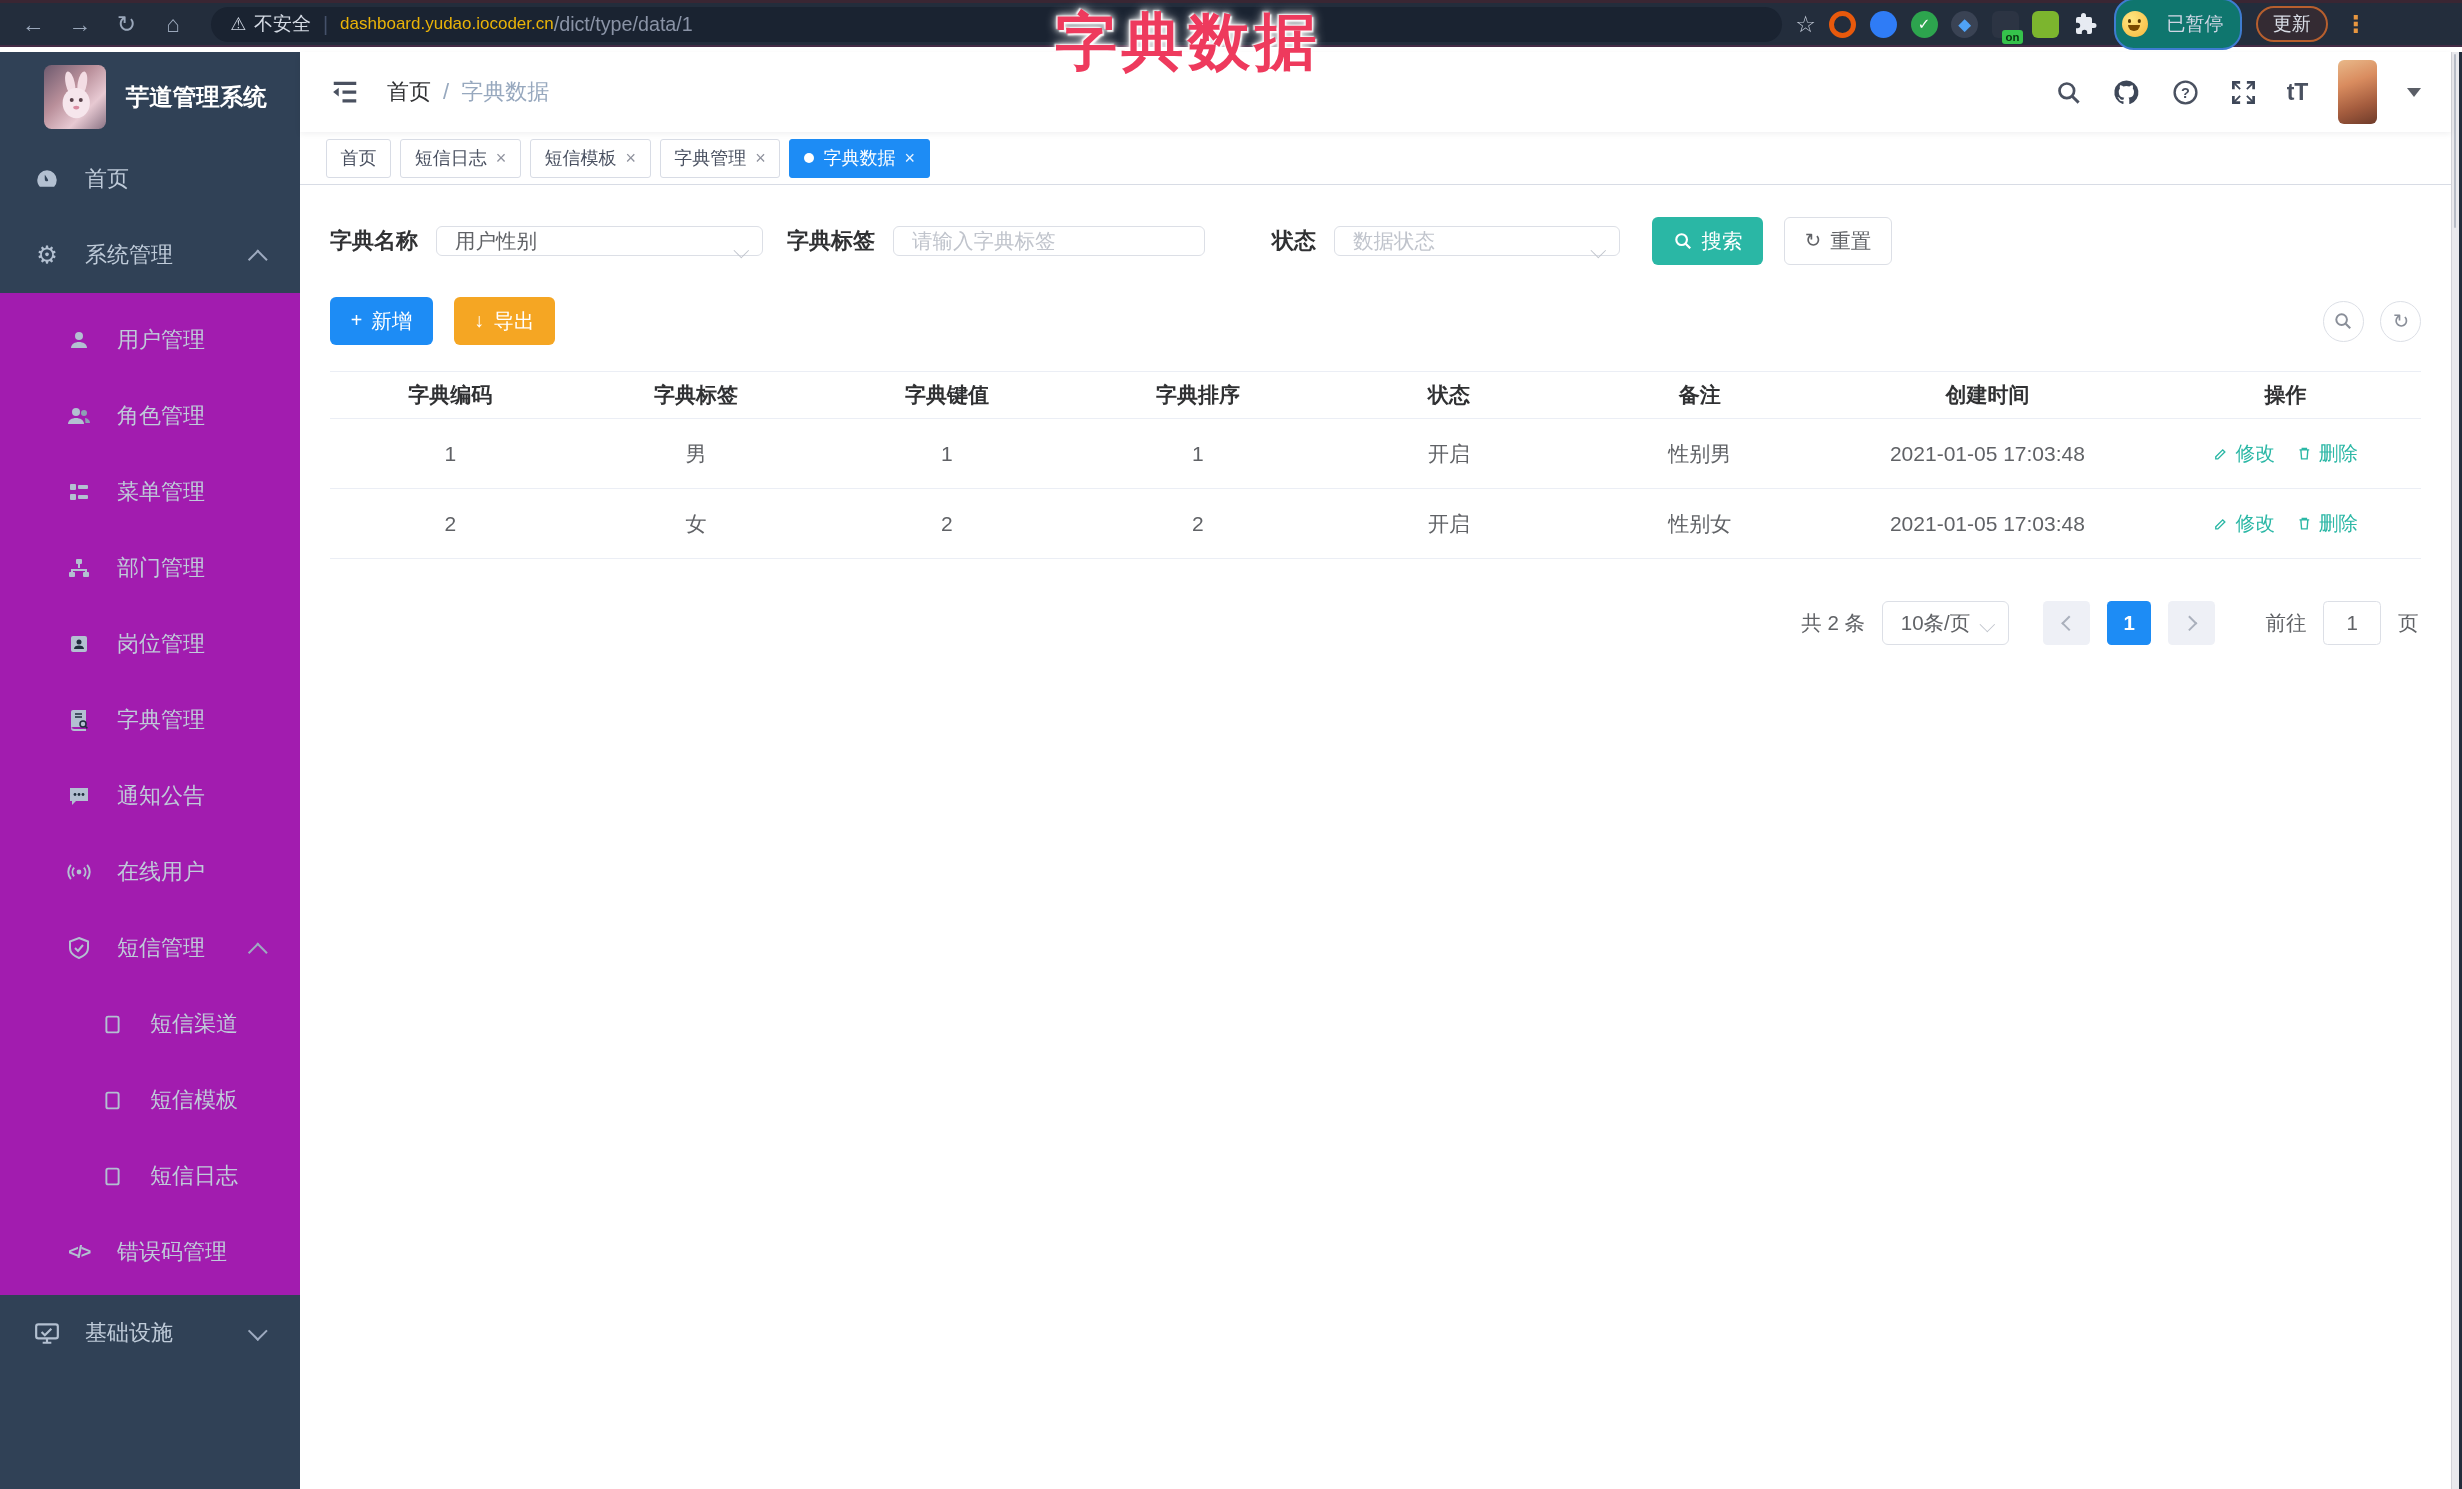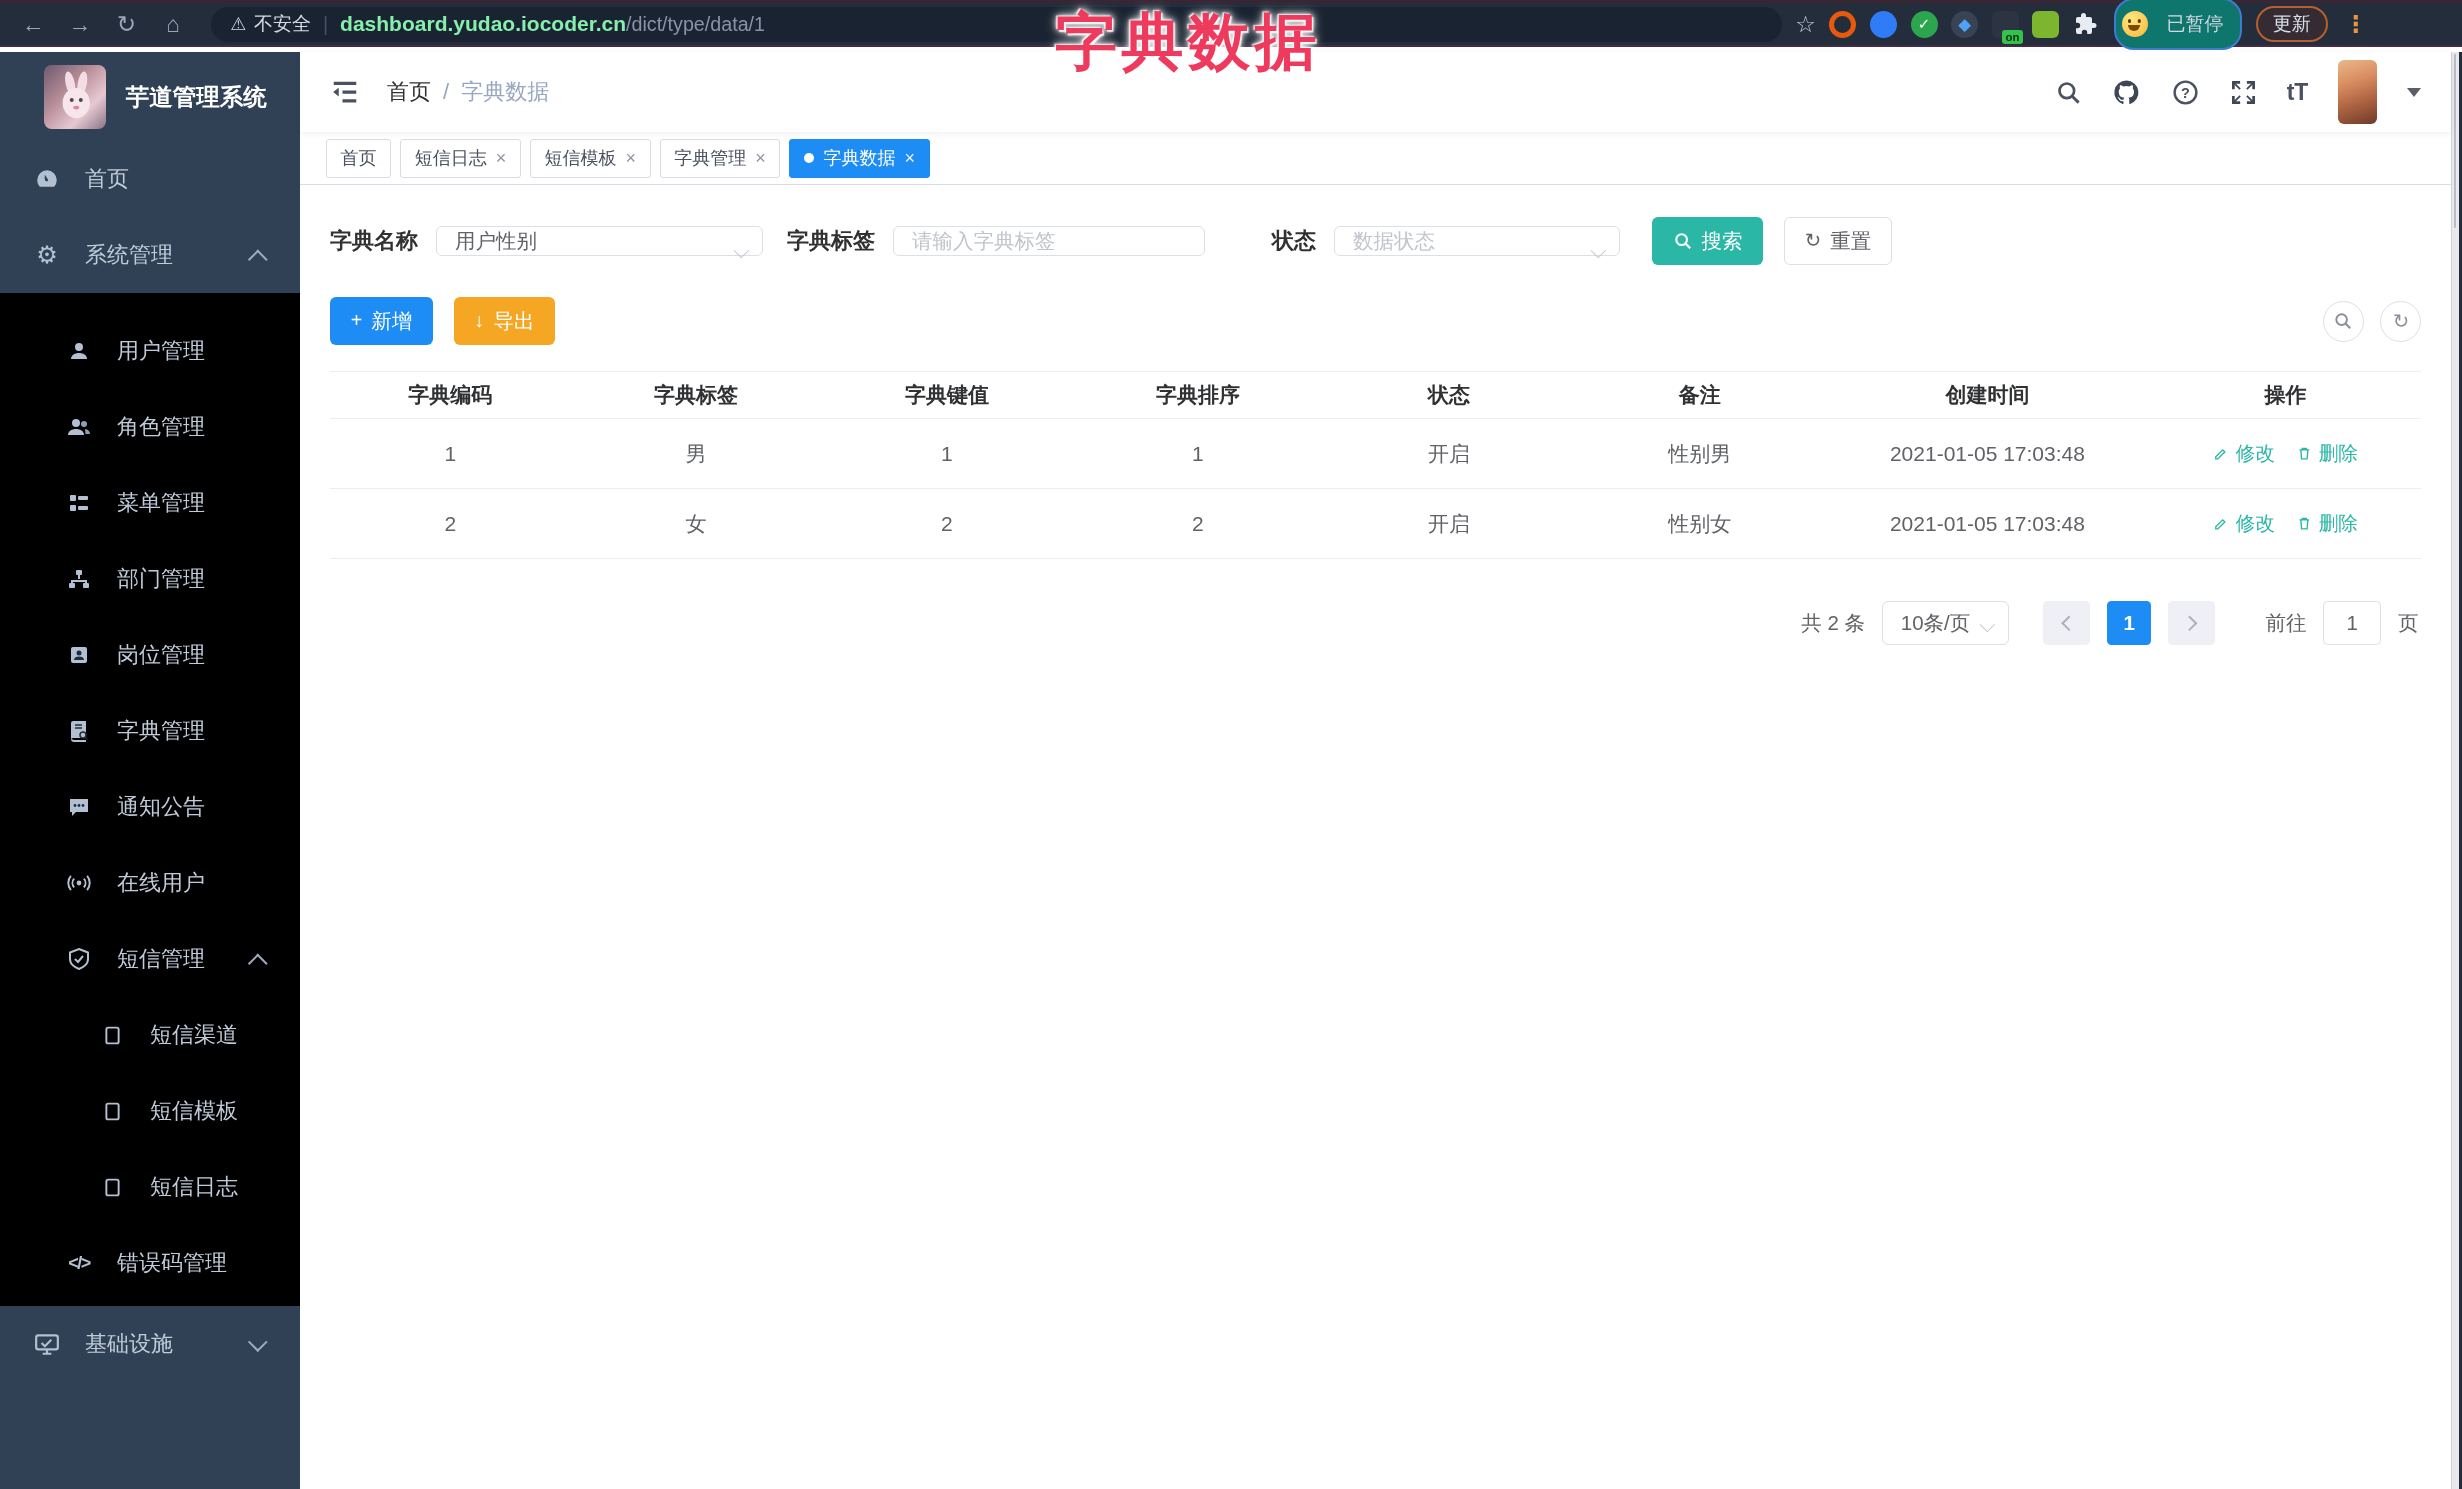--- a/index.html
+++ b/index.html
@@ -11,21 +11,21 @@
   .chrome { position:absolute; top:0; left:0; right:0; height:47px; background:#232d3c;
             border-top:3px solid #3a2633; border-bottom:2.3px solid #442b45;
             display:flex; align-items:center; padding:0 13.6px; }
   .nav-btn { width:39px; height:33px; display:flex; align-items:center; justify-content:center;
              color:#9aa7ba; font-size:23px; border-radius:6px; margin-right:7.6px; }
   .url-pill { flex:0 0 auto; width:1571px; height:35px; background:#1a2331; border-radius:17.4px;
               display:flex; align-items:center; padding:0 19.7px; margin-left:10.6px; }
   .warn-ico { color:#cfd6e2; font-size:18px; margin-right:7.6px; }
   .sec-label { color:#d4dae4; font-size:19px; margin-right:12px; }
   .url-sep { color:#45516a; font-size:19.7px; margin-right:12px; }
-  .url-host { color:#86efac; font-size:21px; font-weight:bold; }
+  .url-host { color:#eab308; font-size:17px; font-weight:normal; }
   .url-path { color:#8a93a6; font-size:19.7px; }
   .chrome-right { display:flex; align-items:center; margin-left:13.6px; gap:13.6px; }
   .star { color:#c3cbd8; font-size:23px; }
   .ext { width:27px; height:27px; border-radius:50%; display:flex; align-items:center; justify-content:center;
          font-size:15px; color:#fff; position:relative; flex:0 0 auto; }
   .ext-orange { border:5.3px solid #e8590c; background:transparent; }
   .ext-blue   { background:#2f7cf6; }
   .ext-green  { background:#2da44e; font-weight:bold; }
   .ext-chart  { background:#3a4354; color:#4fa3f7; font-size:16.7px; }
   .ext-dark   { background:#2c3443; border-radius:6px; }
@@ -54,21 +54,21 @@
   .logo-img { width:62px; height:64px; border-radius:7.6px; flex:0 0 auto;
               background:linear-gradient(135deg,#6d5a6e 0%,#b98f9a 40%,#e7c9d2 70%,#8a7384 100%); position:relative; overflow:hidden; }
   .logo-img svg { position:absolute; left:7.6px; top:6px; }
   .logo-title { color:#fff; font-size:23.5px; font-weight:bold; }
   .s-item { height:76px; display:flex; align-items:center; font-size:22px; position:relative; flex:0 0 auto; }
   .lvl1 { padding-left:32px; }
   .lvl2 { padding-left:64px; }
   .lvl3 { padding-left:97px; }
   .s-ico { width:30px; display:flex; justify-content:center; margin-right:23px; flex:0 0 auto; color:#b3c0d1; font-size:24px; }
   .s-lab { white-space:nowrap; }
-  .sub { background:#000000; padding-top:20px; padding-bottom:4.5px; }
+  .sub { background:#a21caf; padding-top:9px; padding-bottom:4.5px; }
   .chev { position:absolute; right:35px; width:13.6px; height:13.6px; border-right:2.3px solid #9eabc0; border-bottom:2.3px solid #9eabc0; }
   .chev.up { transform:rotate(-135deg); top:36px; }
   .chev.down { transform:rotate(45deg); top:29px; }
   .code-ico { font-size:18px; font-weight:bold; color:#b3c0d1; letter-spacing:-1.5px; }
 
   
   .main { flex:1; display:flex; flex-direction:column; background:#fff; min-width:0; }
   .topbar { height:80px; display:flex; align-items:center; padding:0 30px; background:#fff;
             box-shadow:0 1.5px 6px rgba(0,21,41,.06); position:relative; z-index:2; }
   .hamburger { margin-right:27px; display:flex; align-items:center; }

